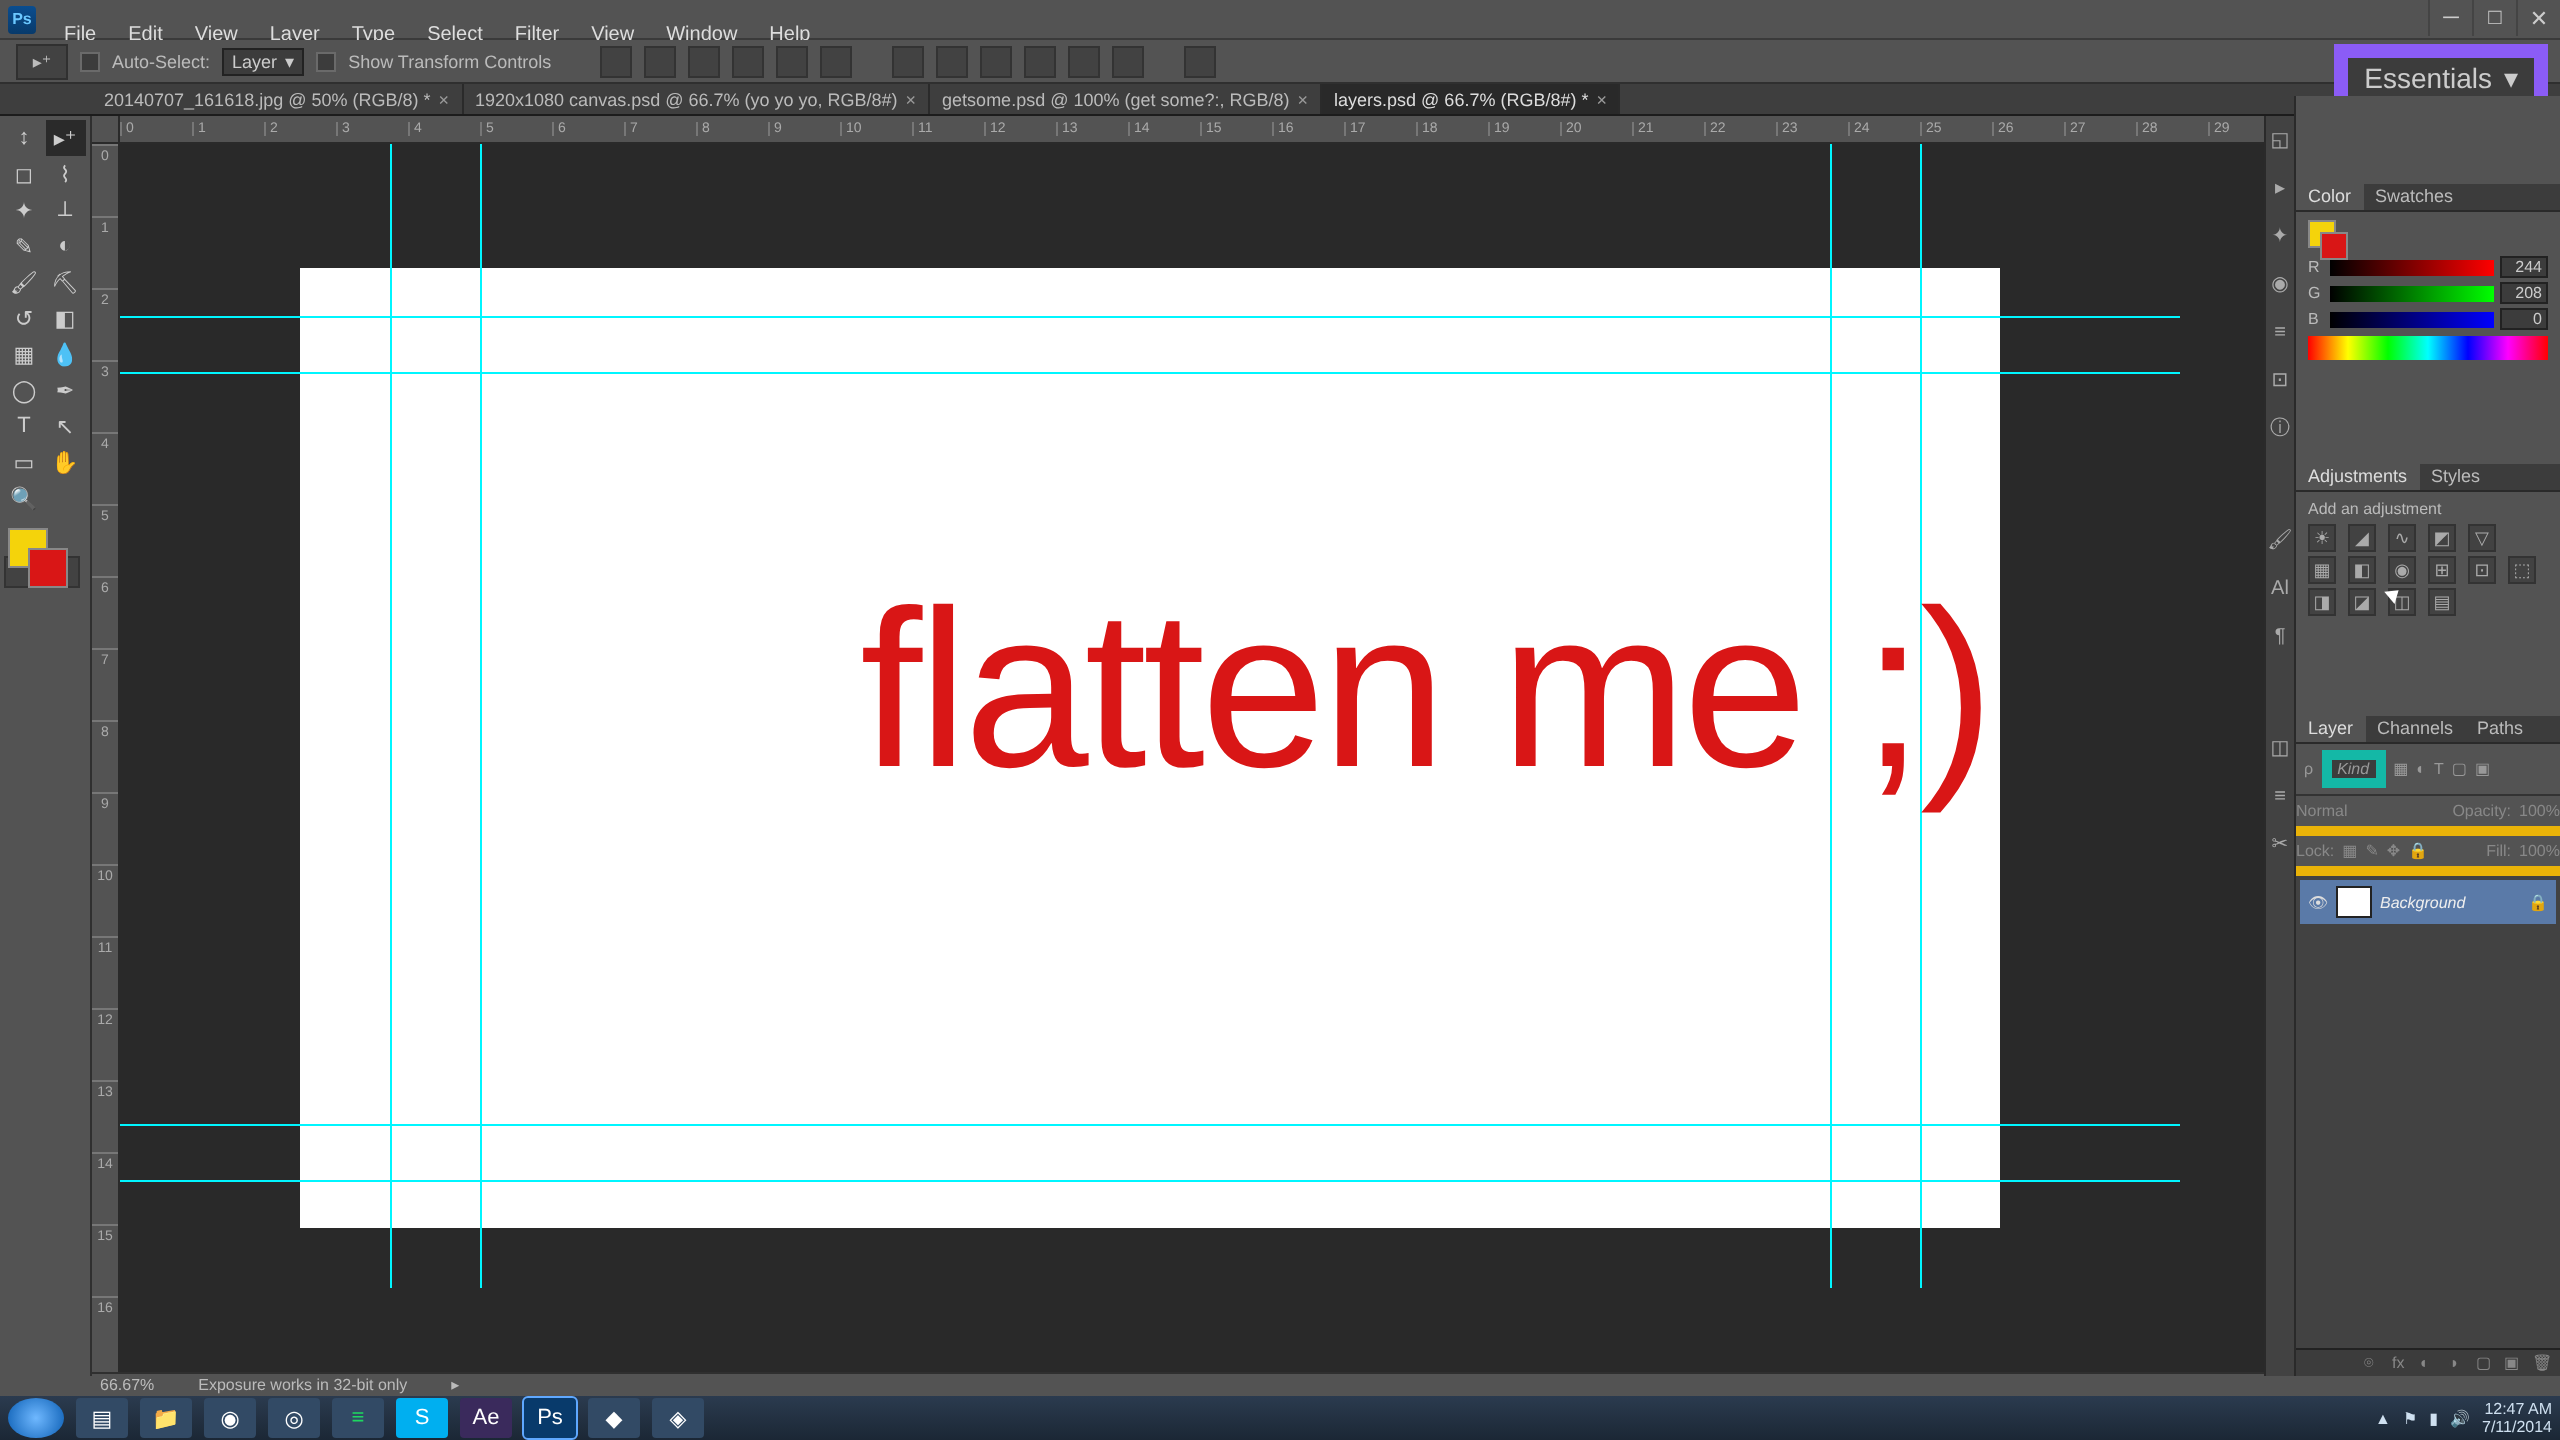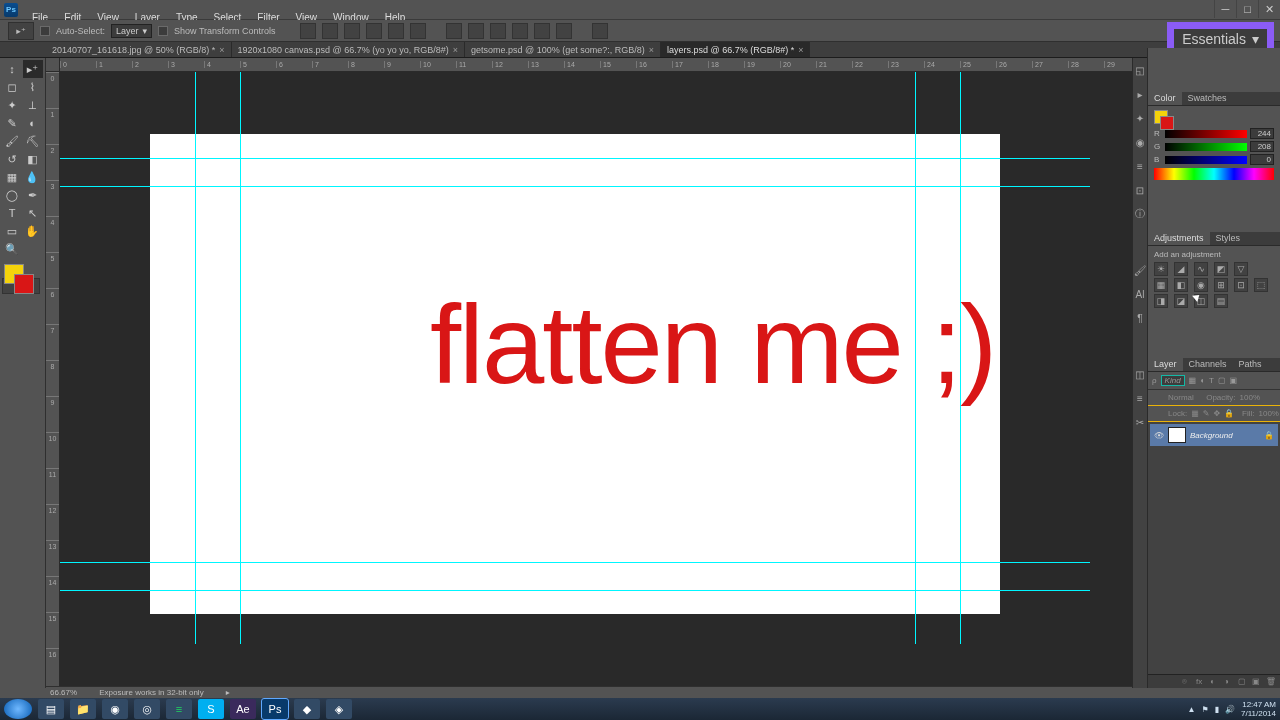--- a/index.html
+++ b/index.html
@@ -70,22 +70,22 @@
 .slider-row.g .bar { background:linear-gradient(to right,#000,#0f0);}
 .slider-row.b .bar { background:linear-gradient(to right,#000,#00f);}
 .slider-row .val { width:24px;background:#3c3c3c;border:1px solid #222;font-size:8px;text-align:right;padding:0 2px;color:#ccc;}
 .spectrum { height:12px;margin-top:3px;background:linear-gradient(to right,red,yellow,lime,cyan,blue,magenta,red);}
 .adj-panel { padding:4px 6px;}
 .adj-panel .row { display:flex;gap:6px;margin:2px 0;}
 .adj-panel .row div { width:14px;height:14px;border:1px solid #333;background:#424242;font-size:9px;display:flex;align-items:center;justify-content:center;color:#aaa;}
 .adj-title { font-size:8px;color:#bbb;margin-bottom:3px;}
 .layers-panel { flex:1;display:flex;flex-direction:column;}
 .layers-hdr { padding:3px 4px;display:flex;gap:4px;font-size:8px;color:#999;align-items:center;border-bottom:1px solid #333;}
-.layers-hdr .box { background:#3c3c3c;border:1px solid #14b8a6;padding:0 3px;font-style:italic;}
-.layers-hdr2 { padding:3px 20px;display:flex;gap:4px;font-size:8px;color:#888;align-items:center;border-bottom:1px solid #eab308;}
+.layers-hdr .box { background:#3c3c3c;border:5px solid #14b8a6;padding:0 3px;font-style:italic;}
+.layers-hdr2 { padding:3px 0;display:flex;gap:4px;font-size:8px;color:#888;align-items:center;border-bottom:5px solid #eab308;}
 .layers-list { flex:1;background:#424242;padding:2px;}
 .layer-item { height:22px;background:#5a7aa8;display:flex;align-items:center;gap:4px;padding:0 4px;font-size:8px;color:#eee;font-style:italic;}
 .layer-item .eye { width:10px;color:#ddd;font-style:normal;}
 .layer-item .thumb { width:18px;height:16px;background:#fff;border:1px solid #222;}
 .layer-item .name { flex:1;}
 .layer-item .lock { color:#ccc;font-style:normal;}
 .layers-bottom { height:14px;background:#3c3c3c;border-top:1px solid #222;display:flex;justify-content:flex-end;gap:4px;padding:0 4px;align-items:center;}
 .layers-bottom div { width:10px;height:10px;color:#888;font-size:8px;}
 
 

